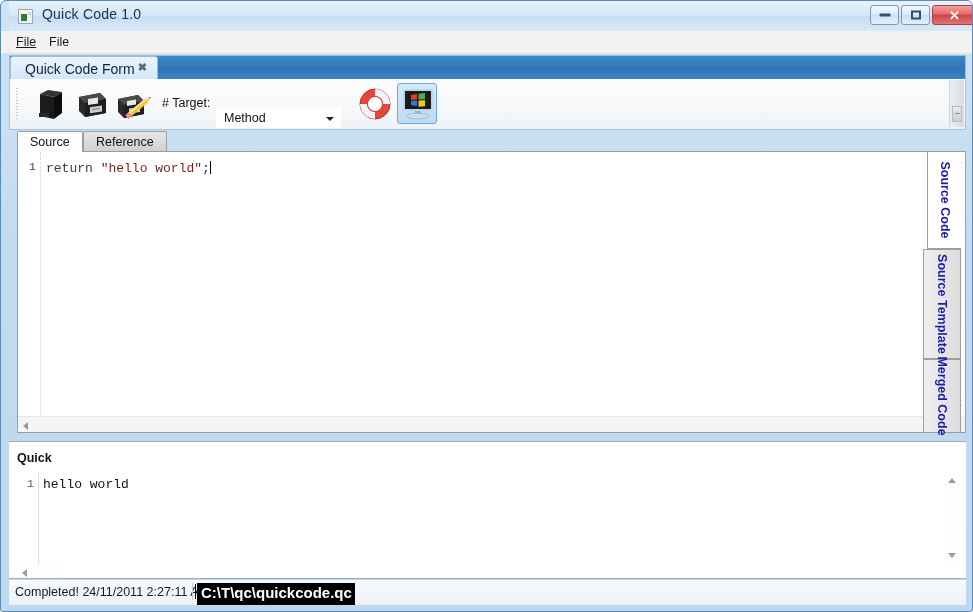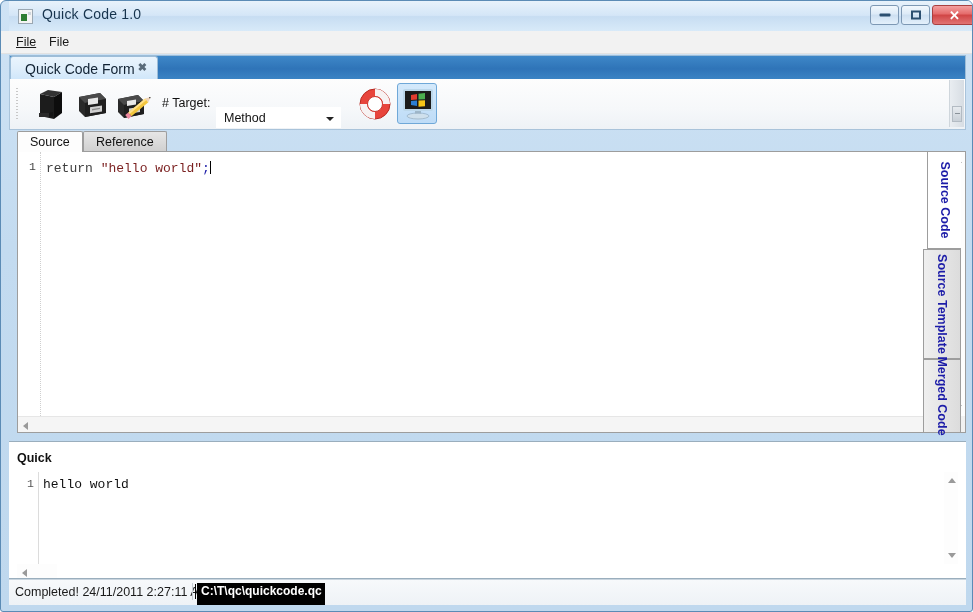--- a/index.html
+++ b/index.html
@@ -190,21 +190,21 @@
   
   .statusbar{
     position:absolute;left:8px;top:578px;width:957px;height:26px;box-sizing:border-box;
     background:linear-gradient(to bottom,#f7f9fb,#eef2f6);
     border-top:1px solid #c8d4de;
   }
   .status-text{position:absolute;left:6px;top:5px;font-size:12.5px;color:#1a1a1a;white-space:nowrap;}
   .status-sep{position:absolute;left:183px;top:3px;width:1px;height:17px;background:#c5ccd3;}
   .status-path{
     position:absolute;left:188px;top:3px;height:22px;padding:1px 3px 0 4px;box-sizing:border-box;
-    background:#000;color:#fff;font-size:12px;font-weight:bold;white-space:nowrap;
+    background:#000;color:#fff;font-size:15px;font-weight:bold;white-space:nowrap;
   }
   .status-caret{position:absolute;left:186px;top:4px;width:1px;height:15px;background:#000;}
   
   svg{display:block;}
 </style>
 </head>
 <body>
 
 <div class="window">
 

